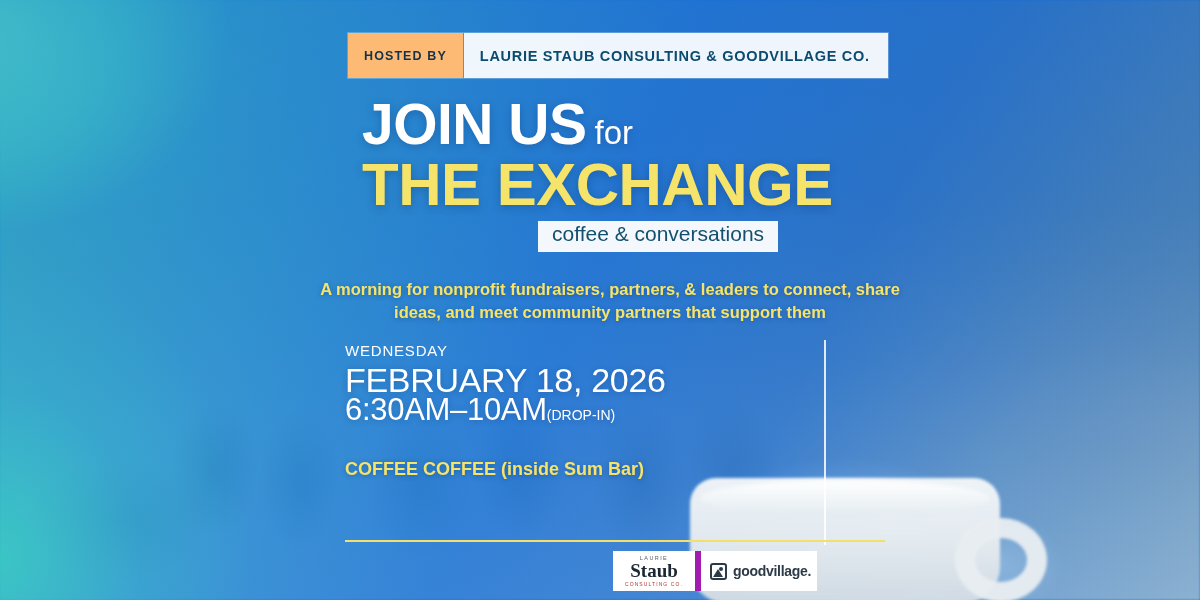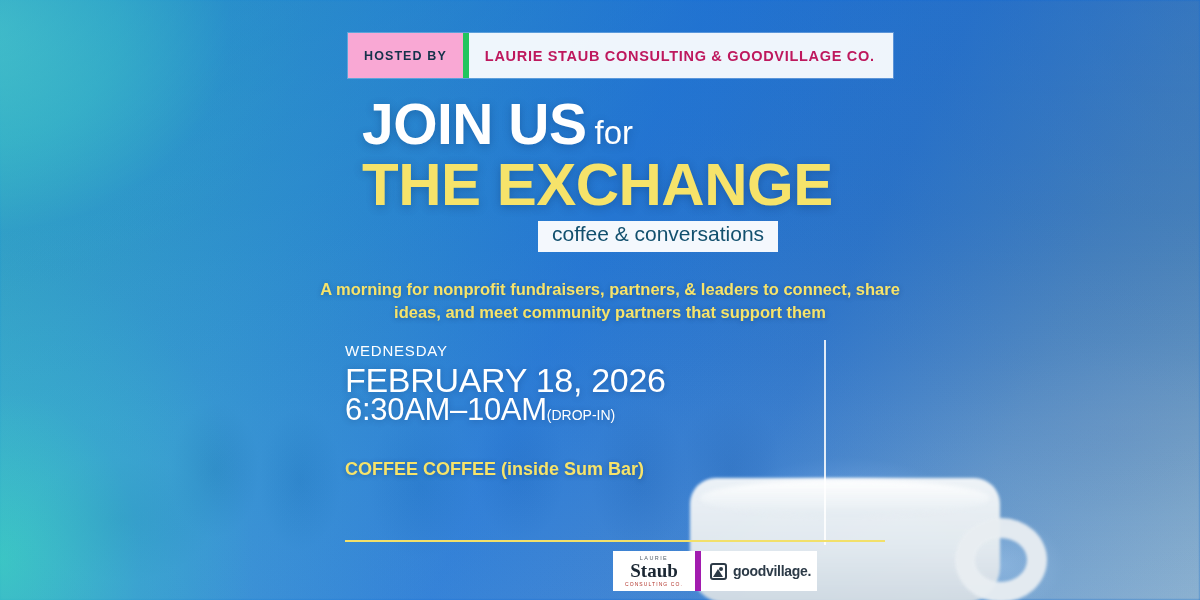--- a/index.html
+++ b/index.html
@@ -99,37 +99,37 @@
   
   .hosted-bar {
     position:absolute;
     left:348px; top:33px;
     display:flex;
     align-items:stretch;
     height:45px;
     box-shadow:0 0 0 1px rgba(255,255,255,0.25);
   }
   .hosted-tag {
-    background:#f9a8d4;
+    background:#fdba74;
     color:#15324a;
     font-size:12.5px;
     font-weight:bold;
     letter-spacing:1.1px;
     display:flex; align-items:center;
     padding:0 16px;
   }
   .hosted-names {
     background:rgba(255,255,255,0.93);
-    color:#be185d;
+    color:#0c4a6e;
     font-size:14.5px;
     font-weight:bold;
     letter-spacing:0.7px;
     display:flex; align-items:center;
     padding:0 18px 0 16px;
-    border-left:6px solid #22c55e;
+    border-left:1px solid #22c55e;
   }
 
   
   .headline {
     position:absolute;
     left:362px; top:96px;
     color:#ffffff;
     font-size:57px;
     font-weight:bold;
     letter-spacing:-0.5px;

